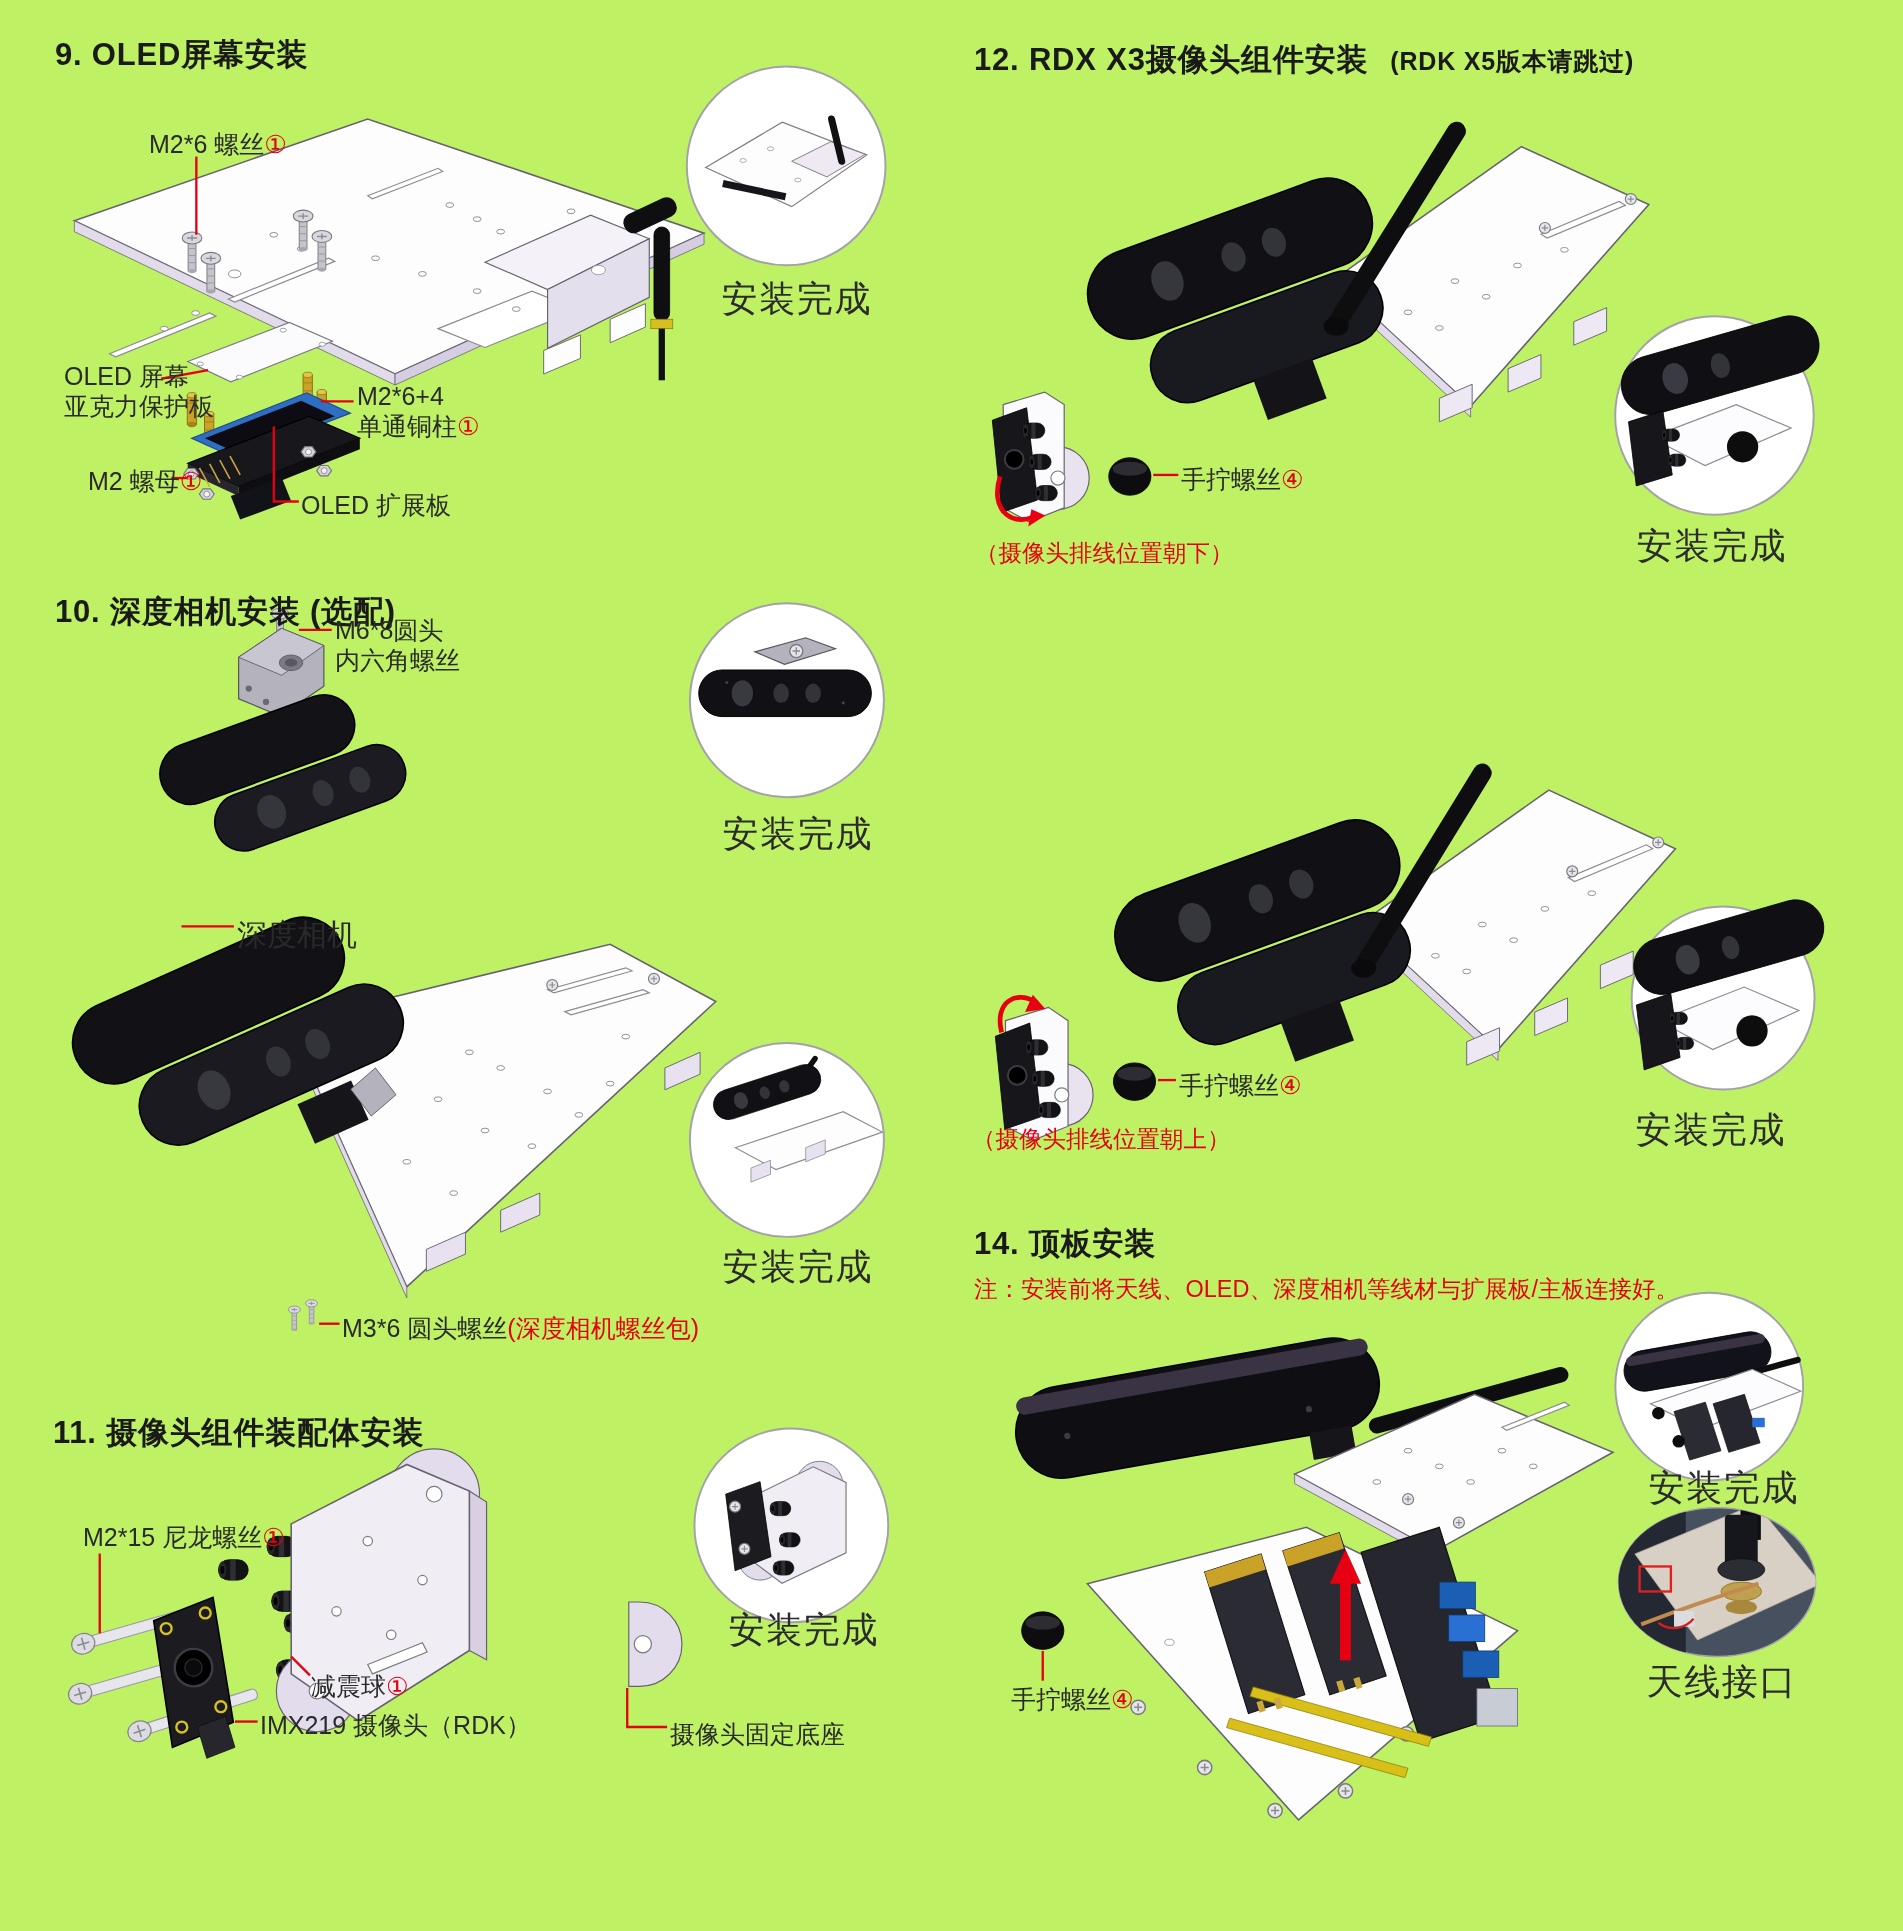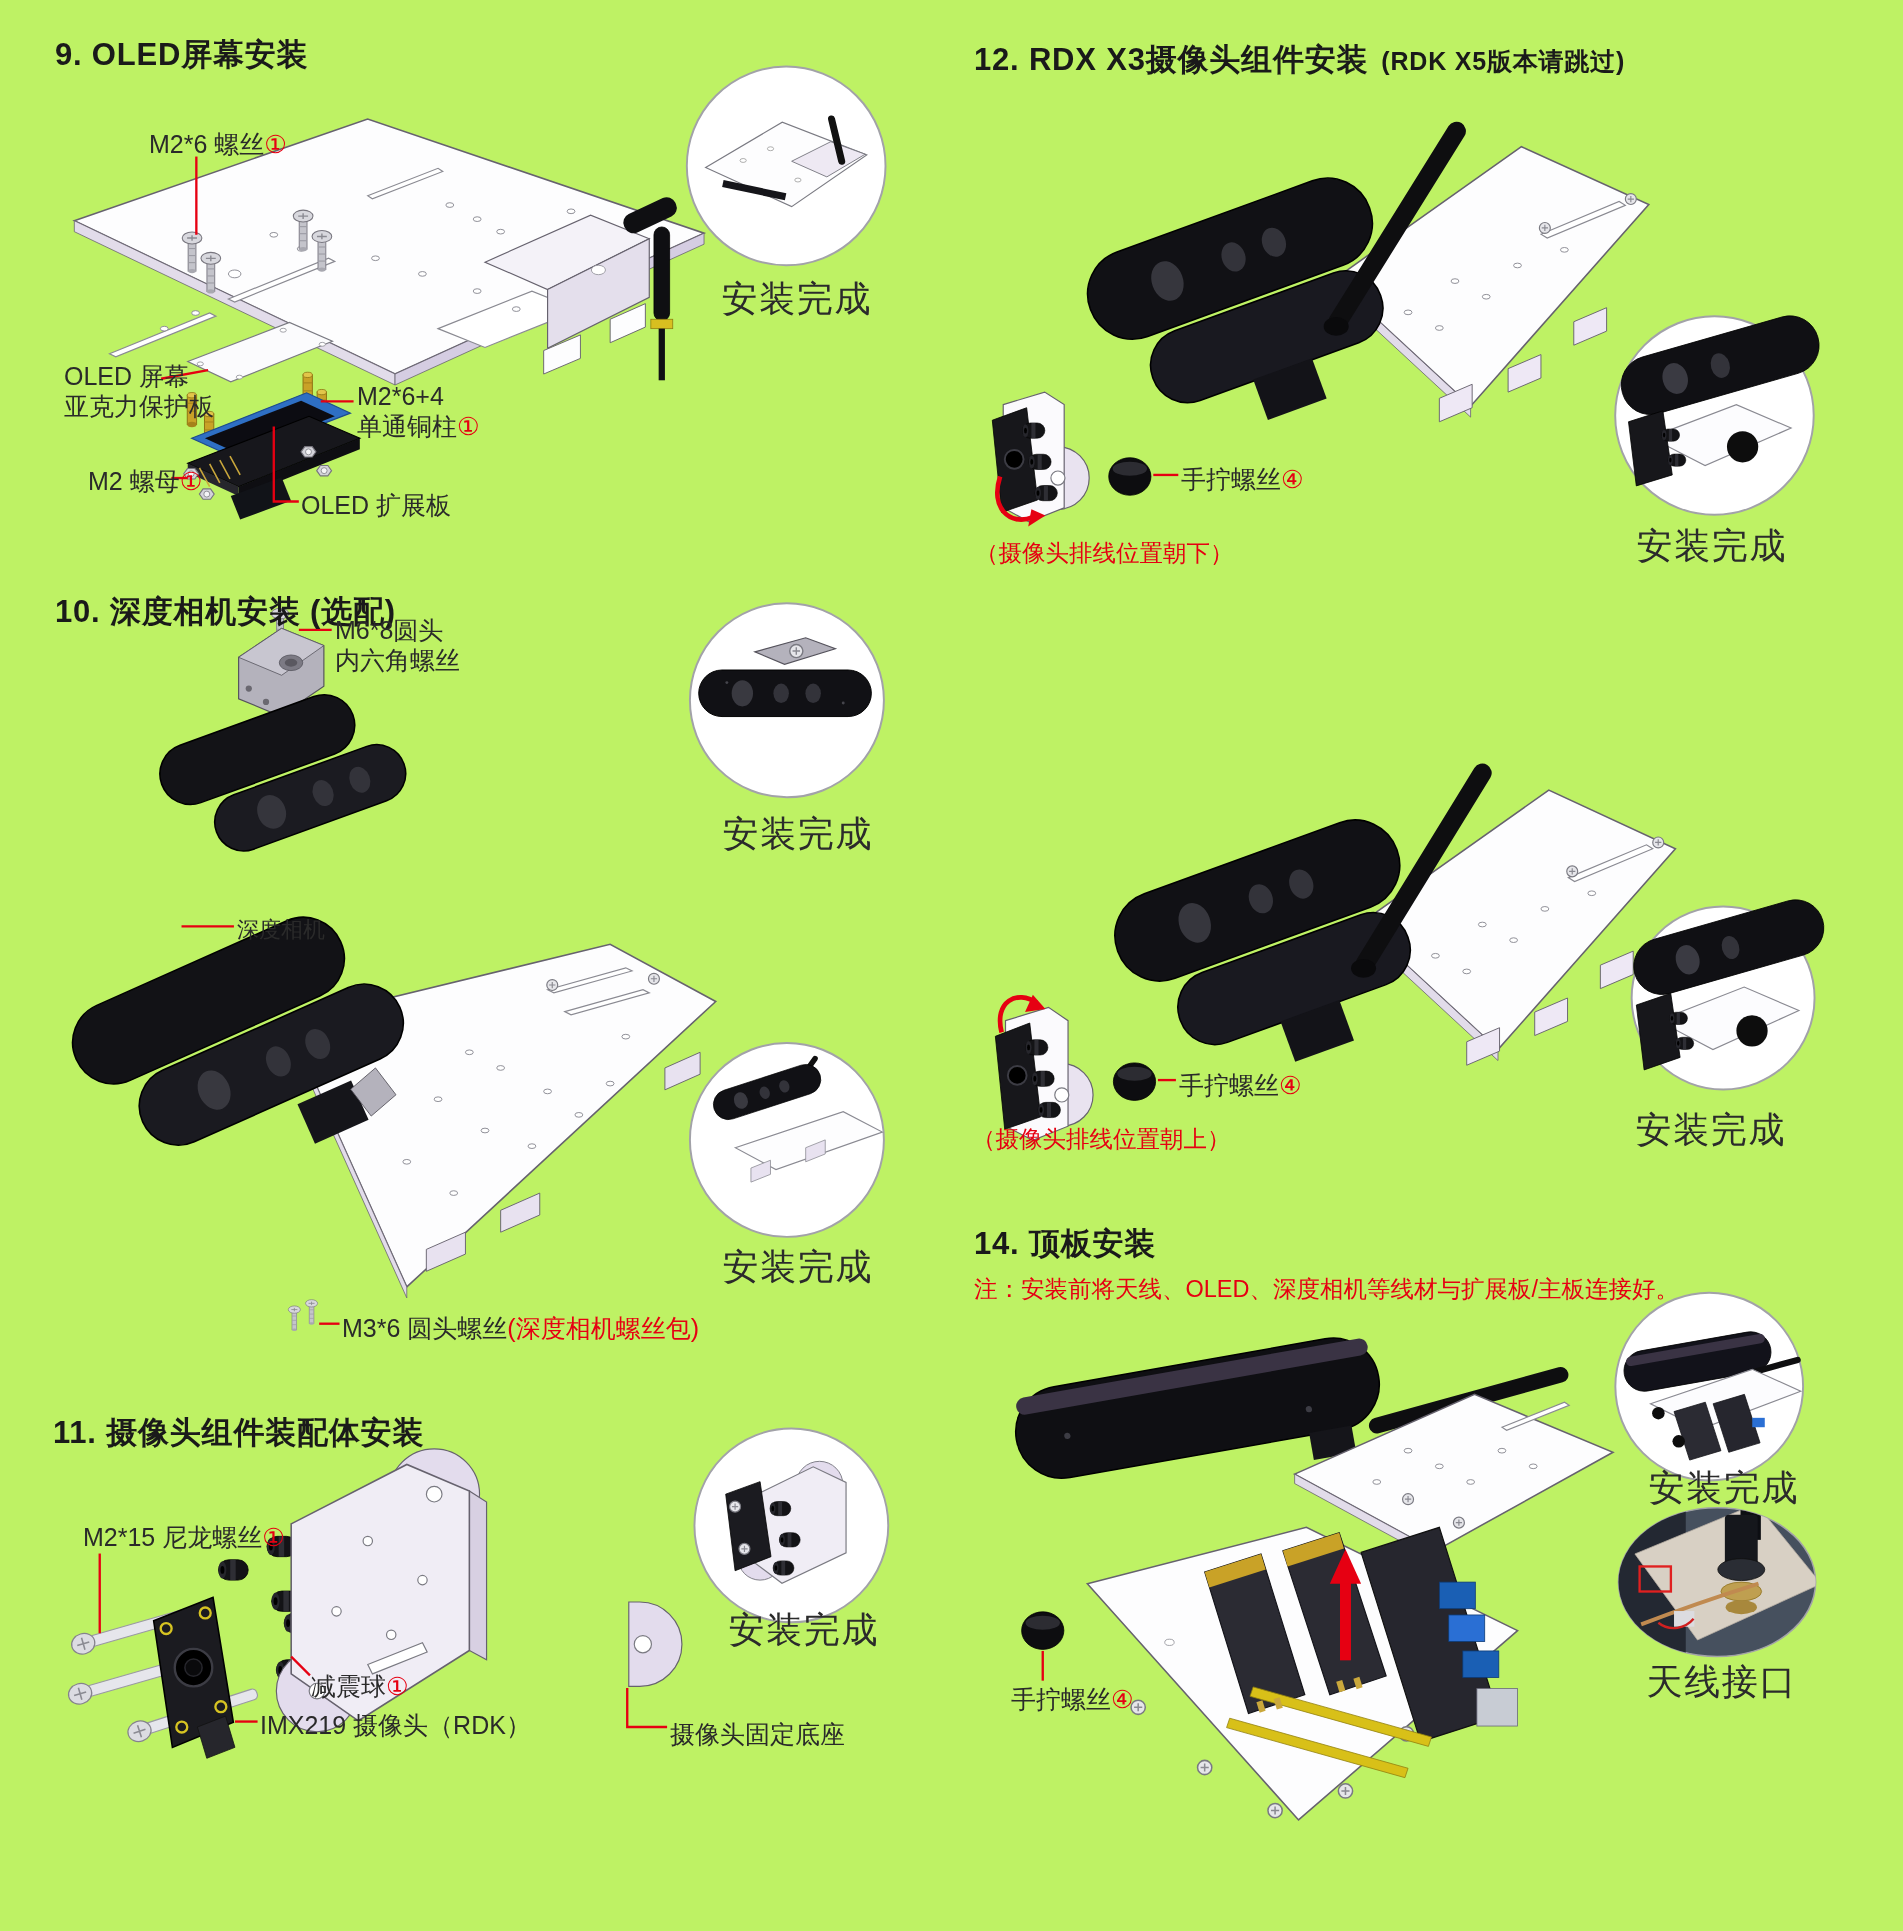--- a/index.html
+++ b/index.html
@@ -1,24 +1,24 @@
 <!DOCTYPE html>
 <html style="font-size:12.5px"><head>
 <meta charset="utf-8">
 <style>
   html,body{margin:0;padding:0;background:#ffffff;}
   #page{position:relative;width:1904px;height:1931px;background:#bef264;overflow:hidden;
         font-family:"Liberation Sans","DejaVu Sans",sans-serif;color:#1a1a1a;}
   svg{position:absolute;left:0;top:0;overflow:visible;}
   .abs{position:absolute;}
   .title{font-size:31px;font-weight:bold;color:#1a1a1a;white-space:nowrap;letter-spacing:0.8px;}
-  .title .suffix{font-size:25px;font-weight:bold;margin-left:13px;}
+  .title .suffix{font-size:25px;font-weight:bold;margin-left:22px;}
   .lbl{font-size:25px;color:#2a2a2a;white-space:nowrap;line-height:30px;}
   .lbl .ln{display:block;}
-  .lbl-sm{font-size:22px;color:#2a2a2a;white-space:nowrap;}
+  .lbl-sm{font-size:30px;color:#2a2a2a;white-space:nowrap;}
   .cap{font-size:36px;color:#2b2b2b;text-align:right;width:172px;white-space:nowrap;letter-spacing:1.6px;}
   .rn{color:#e60012;}
   .redtxt{color:#e60012;}
   .rednote{font-size:23.5px;color:#e60012;white-space:nowrap;}
   .rednote-lg{font-size:25px;color:#e60012;white-space:nowrap;}
 </style>
 </head>
 <body>
 
 <div id="page">

